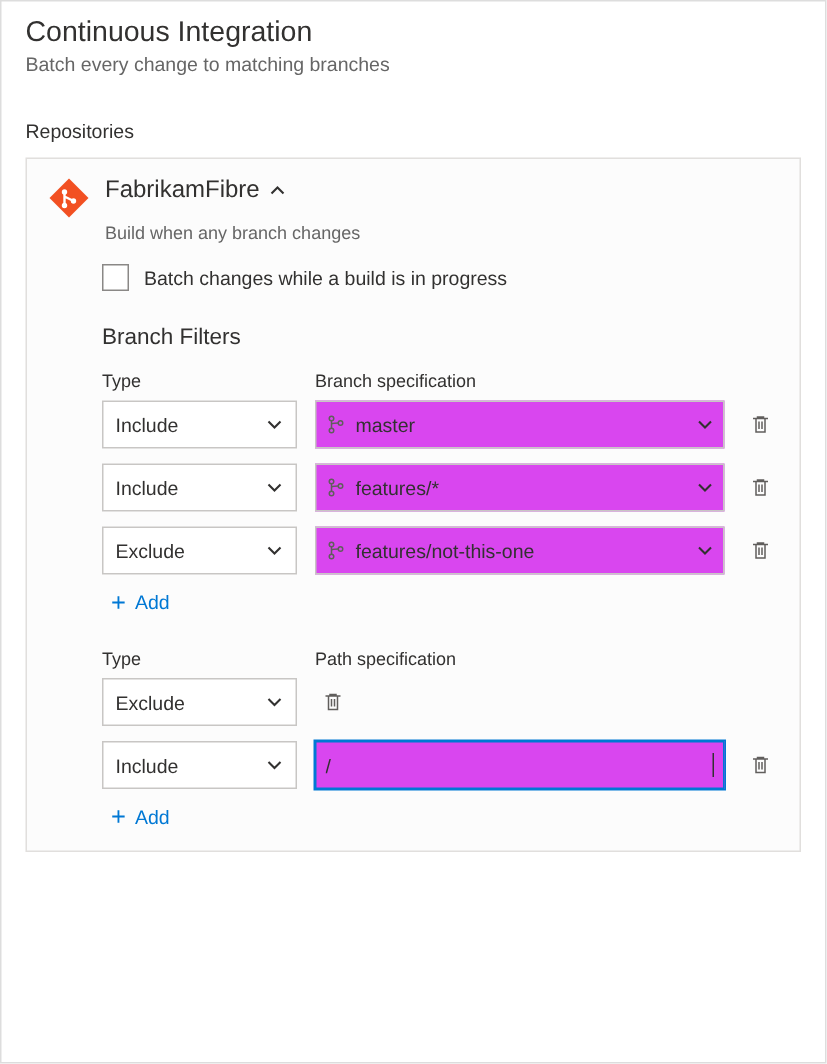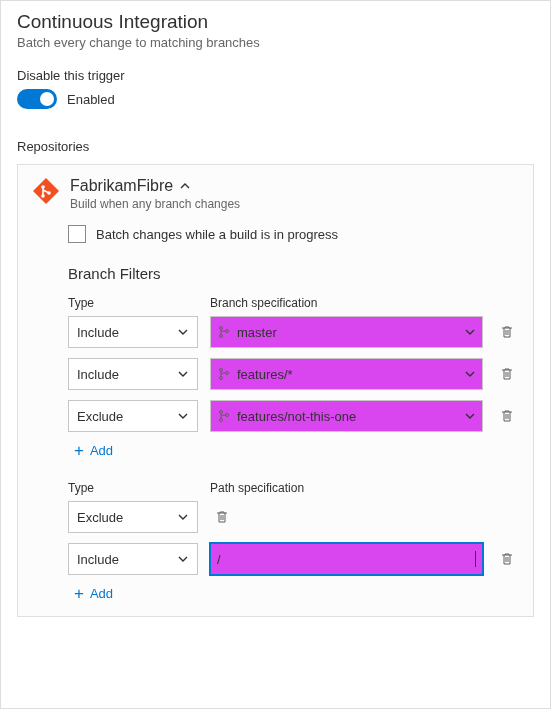--- a/index.html
+++ b/index.html
@@ -14,21 +14,21 @@
   .toggle .thumb { position: absolute; right: 3px; top: 3px; width: 14px; height: 14px; background: #fff; border-radius: 50%; }
   .toggle-label { font-size: 13px; color: #323130; }
   .repos-label { font-size: 13px; color: #323130; margin-top: 30px; }
   .repo-card { margin-top: 10px; border: 1px solid #e1dfdd; background: #fcfcfc; padding: 12px 14px 14px 14px; }
   .repo-header { display: flex; align-items: flex-start; gap: 10px; }
   .repo-icon { width: 28px; height: 28px; flex-shrink: 0; }
   .repo-meta { flex: 1; }
   .repo-name-row { display: flex; align-items: center; gap: 6px; }
   .repo-name { font-size: 16px; font-weight: 400; color: #323130; }
   .chevron-up { display: inline-block; }
-  .repo-sub { font-size: 12px; color: #666; margin-top: 2px; }
+  .repo-sub { font-size: 12px; color: #666; margin-top: 12px; }
   .batch-row { display: flex; align-items: center; gap: 10px; margin-top: 14px; margin-left: 36px; }
   .checkbox { width: 18px; height: 18px; border: 1px solid #8a8886; background: #fff; cursor: pointer; }
   .batch-label { font-size: 13px; color: #323130; }
   .filter-section { margin-left: 36px; margin-top: 22px; }
   .filter-title { font-size: 15px; color: #323130; margin-bottom: 14px; }
   .col-headers { display: flex; gap: 12px; margin-bottom: 6px; }
   .hdr-type { width: 130px; font-size: 12px; color: #323130; }
   .hdr-spec { flex: 1; font-size: 12px; color: #323130; }
   .filter-row { display: flex; align-items: center; gap: 12px; margin-bottom: 10px; }
   .type-select { width: 130px; height: 32px; border: 1px solid #c8c6c4; background: #fff; display: flex; align-items: center; justify-content: space-between; padding: 0 8px; cursor: pointer; font-size: 13px; color: #323130; }
@@ -44,29 +44,20 @@
   svg { display: block; }
 </style>
 </head>
 <body>
 
 <div class="page">
 
   <div class="title">Continuous Integration</div>
   <div class="subtitle">Batch every change to matching branches</div>
 
-  <div class="section-gap">
-    <div class="disable-label">Disable this trigger</div>
-    <div class="toggle-row">
-      <div class="toggle">
-        <div class="thumb"></div>
-      </div>
-      <div class="toggle-label">Enabled</div>
-    </div>
-  </div>
 
   <div class="repos-label">Repositories</div>
 
   <div class="repo-card">
 
     <div class="repo-header">
       <div class="repo-icon">
         <svg width="28" height="28" viewBox="0 0 28 28">
             <path d="M14 1 L27 14 L14 27 L1 14 Z" fill="#f25022"></path>
             <circle cx="11" cy="10" r="1.8" fill="#fff"></circle>

